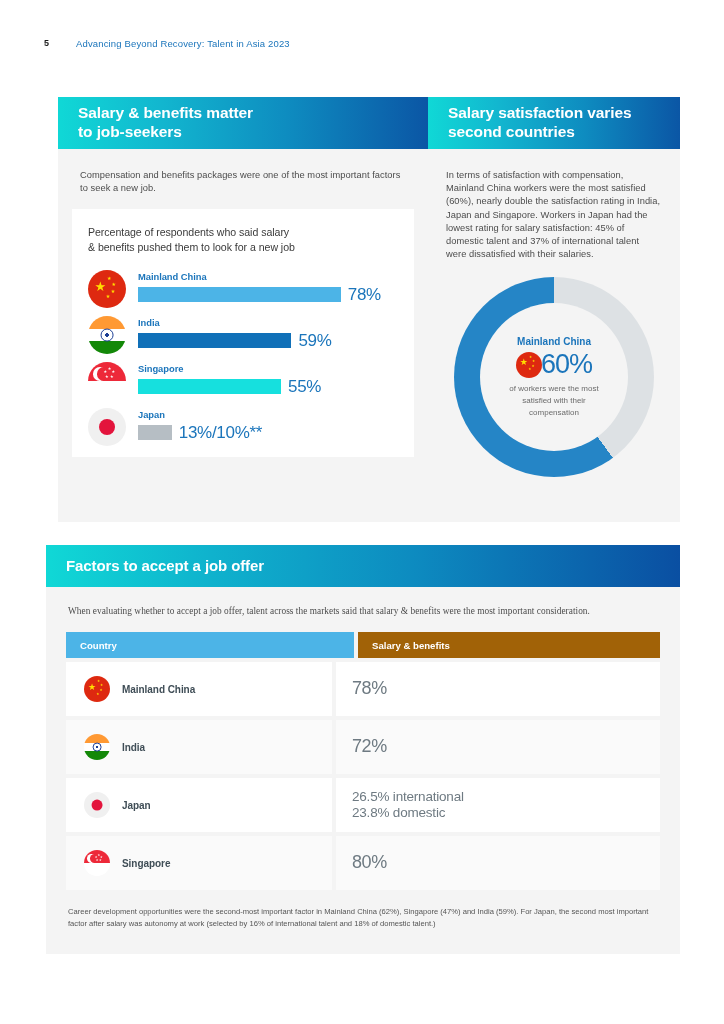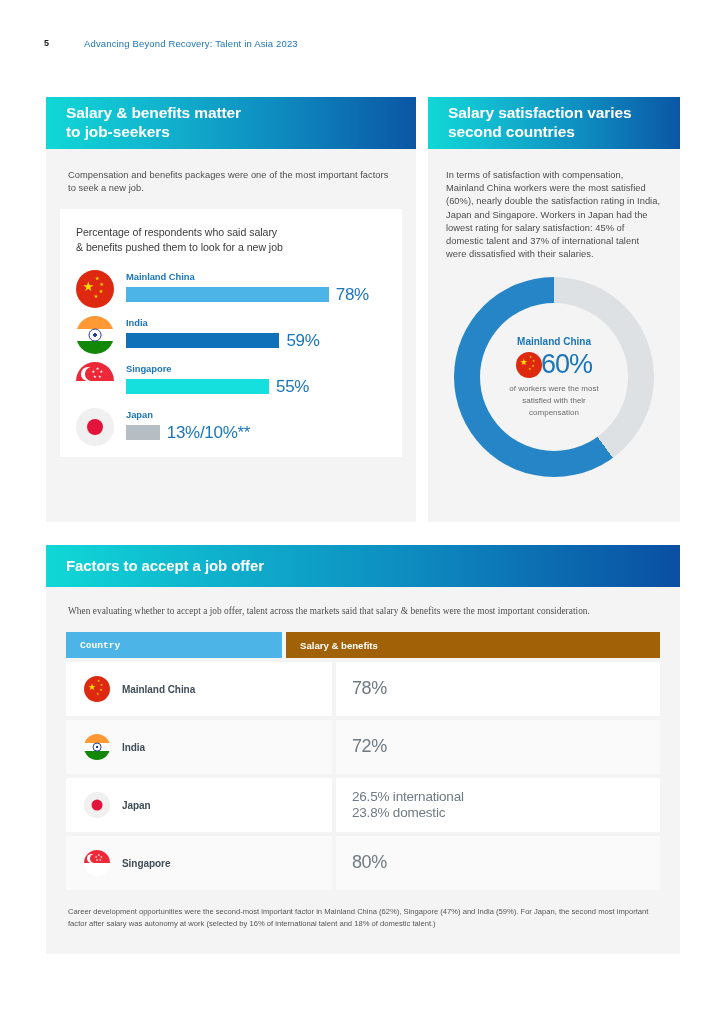--- a/index.html
+++ b/index.html
@@ -11,21 +11,21 @@
   }
   #page { position: relative; width: 724px; height: 1024px; background: #fff; overflow: hidden; }
 
   
   .pg-head { position: absolute; left: 0; top: 38px; width: 724px; height: 20px; }
   .pg-num {
     position: absolute; left: 44px; top: 0;
     font-size: 9px; font-weight: 700; color: #1a1a1a; letter-spacing: .2px;
   }
   .pg-title {
-    position: absolute; left: 84px; top: 0;
+    position: absolute; left: 76px; top: 0;
     font-size: 9.5px; color: #1b75bb; letter-spacing: .15px; white-space: nowrap;
   }
 
   
   .panel { position: absolute; background: #f4f4f4; }
   .panel-head {
     height: 52px;
     background: linear-gradient(90deg, #10d8d6 0%, #12b6cf 28%, #0e8cc0 62%, #0b56a5 100%);
     display: flex; align-items: center;
   }
@@ -37,21 +37,21 @@
     color: #fff; font-size: 15.5px; font-weight: 700; line-height: 1.22;
     padding-left: 20px; letter-spacing: -.1px;
   }
   .panel-head.wide h2 { font-size: 15px; }
 
   .body-text {
     font-size: 9.3px; line-height: 1.42; color: #4c4c4c; letter-spacing: .05px;
   }
 
   
-  #panel-bars { left: 46px; top: 97px; width: 370px; height: 425px; }
+  #panel-bars { left: 58px; top: 97px; width: 370px; height: 425px; }
   #panel-bars .intro { padding: 20px 22px 0 22px; }
   .chart-card {
     margin: 14px 14px 0 14px; background: #ffffff;
     padding: 16px 16px 14px 16px; height: 248px;
   }
   .chart-title {
     font-size: 10.6px; font-weight: 400; color: #3b3b3b;
     line-height: 1.35; margin-bottom: 12px; letter-spacing: -.05px;
   }
   .bar-row { display: flex; align-items: center; height: 46px; }
@@ -90,21 +90,21 @@
     margin-top: 5px; text-align: center; font-size: 8px; line-height: 1.45;
     color: #6b6b6b; width: 112px;
   }
 
   
   #panel-table { left: 46px; top: 545px; width: 634px; height: 409px; }
   #panel-table .intro { padding: 18px 22px 0 22px; font-family: Liberation Serif, serif; }
   .tbl { margin: 14px 20px 0 20px; }
   .tbl-head { display: flex; height: 26px; }
   .th { display: flex; align-items: center; color: #fff; font-size: 9.6px; font-weight: 700; padding-left: 14px; }
-  .th.c1 { width: 216px; background: #4cb4e7; margin-right: 4px; font-family: Liberation Mono, monospace; }
+  .th.c1 { width: 288px; background: #4cb4e7; margin-right: 4px; }
   .th.c2 { flex: 1; background: #a16207; }
   .tr { display: flex; height: 54px; margin-top: 4px; }
   .td { display: flex; align-items: center; }
   .td.c1 { width: 266px; margin-right: 4px; padding-left: 18px; }
   .td.c2 { flex: 1; padding-left: 16px; }
   .tr.odd .td { background: #ffffff; }
   .tr.even .td { background: #fafafa; }
   .td.c1 .flag { width: 26px; height: 26px; }
   .country-name { font-size: 10px; font-weight: 700; color: #3f4d56; margin-left: 12px; letter-spacing: -.05px; }
   .val { font-size: 18px; color: #6e7a82; letter-spacing: -.4px; line-height: 1.22; font-weight: 400; }

